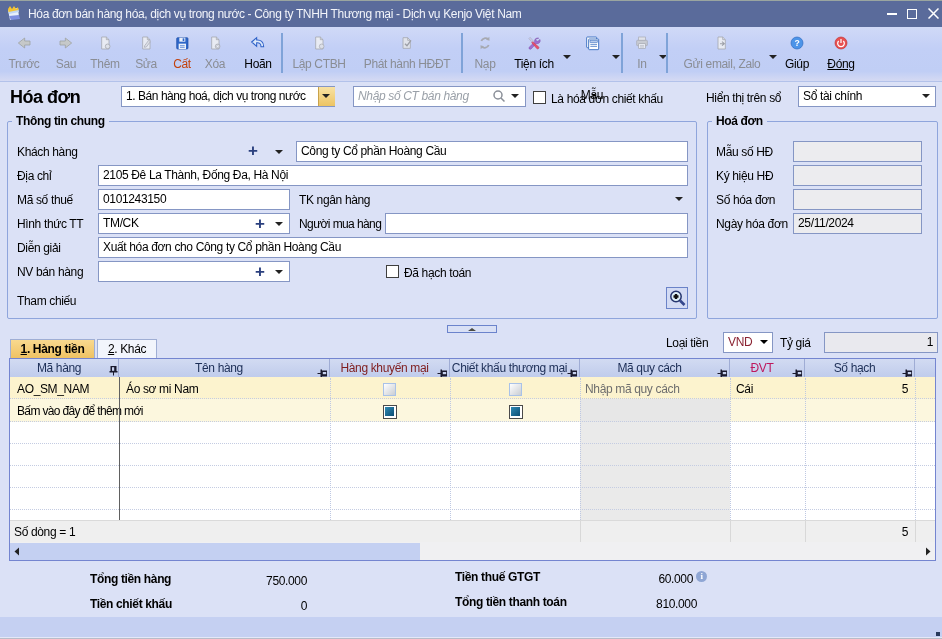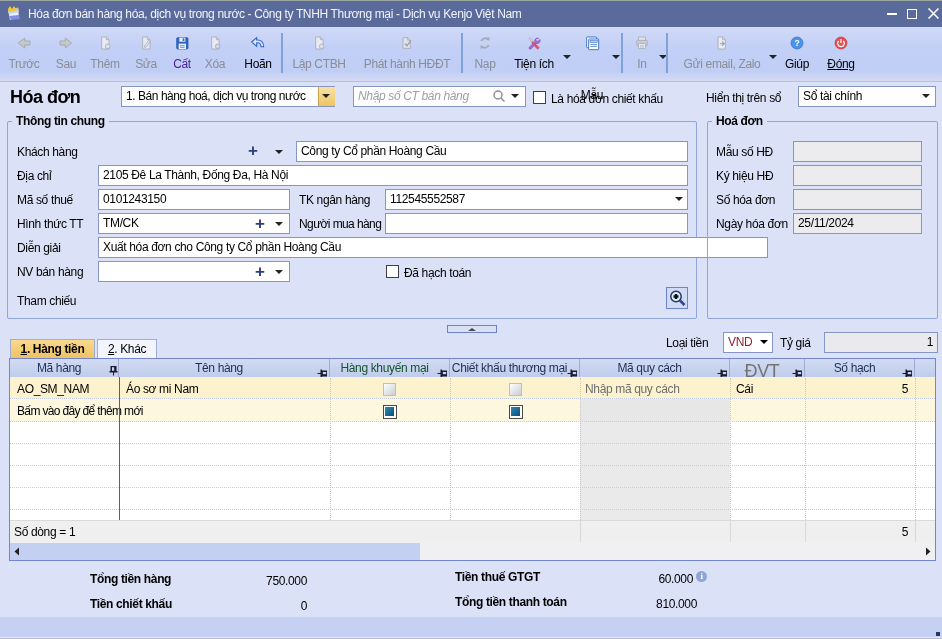--- a/index.html
+++ b/index.html
@@ -58,21 +58,21 @@
         </svg></div>
       <div class="tlbl" style="left:146px;top:57px;color:#8A8D94;">Sửa</div>
       <div class="abs" style="left:182px;top:35px;transform:translateX(-50%);"><svg width="16" height="16" viewBox="0 0 24 24">
           <rect x="4" y="4" width="17" height="17" rx="1.5" fill="#2E66C8" stroke="#1D4DA8" stroke-width="1"></rect>
           <rect x="8" y="4" width="9" height="6" fill="#EAF0FA"></rect>
           <rect x="13" y="5" width="2.5" height="4" fill="#2E66C8"></rect>
           <rect x="7" y="13" width="11" height="8" fill="#EAF0FA"></rect>
           <line x1="9" y1="16" x2="16" y2="16" stroke="#2E66C8" stroke-width="1"></line>
           <line x1="9" y1="18.5" x2="16" y2="18.5" stroke="#2E66C8" stroke-width="1"></line>
         </svg></div>
-      <div class="tlbl" style="left:182px;top:57px;color:#4c1d95;">Cất</div>
+      <div class="tlbl" style="left:182px;top:57px;color:#c2410c;">Cất</div>
       <div class="abs" style="left:215px;top:35px;transform:translateX(-50%);opacity:0.75;"><svg width="16" height="16" viewBox="0 0 24 24">
           <path d="M7,3 L14,3 L18,7 L18,21 L7,21 Z" fill="#F4F4F2" stroke="#9A9A98" stroke-width="1.2"></path>
           <path d="M14,3 L14,7 L18,7" fill="none" stroke="#9A9A98" stroke-width="1.2"></path>
           <circle cx="16" cy="17" r="3.5" fill="#C9C9C7" stroke="#9A9A98" stroke-width="1"></circle>
           <path d="M14.6,15.6 L17.4,18.4 M17.4,15.6 L14.6,18.4" stroke="#fff" stroke-width="1.2"></path>
         </svg></div>
       <div class="tlbl" style="left:215px;top:57px;color:#8A8D94;">Xóa</div>
       <div class="abs" style="left:258px;top:35px;transform:translateX(-50%);"><svg width="16" height="16" viewBox="0 0 24 24">
           <path d="M2.5,10.5 L10,4 L10,7.5 C16,7 20.5,10 20.5,17.5 L16.5,17.5 C16.5,12.5 13.5,11.3 10,11.6 L10,17 Z" fill="#DDE9FA" stroke="#2F62C8" stroke-width="1.6"></path>
         </svg></div>
@@ -168,32 +168,31 @@
 <div class="plus" style="left:248px;top:144px;">+</div>
 <div class="dna" style="left:275px;top:150px;"></div>
 <div class="field" style="left:296px;top:141px;width:392px;">Công ty Cổ phần Hoàng Cầu</div>
 
 <div class="lbl" style="left:17px;top:169px;">Địa chỉ</div>
 <div class="field" style="left:98px;top:165px;width:590px;">2105 Đê La Thành, Đống Đa, Hà Nội</div>
 
 <div class="lbl" style="left:17px;top:193px;">Mã số thuế</div>
 <div class="field" style="left:98px;top:189px;width:192px;">0101243150</div>
 <div class="lbl" style="left:299px;top:193px;">TK ngân hàng</div>
-<div class="field" style="left:385px;top:189px;width:303px;">112545552587</div>
 <div class="dna" style="left:675px;top:197px;"></div>
 
 <div class="lbl" style="left:17px;top:217px;">Hình thức TT</div>
 <div class="field" style="left:98px;top:213px;width:192px;">TM/CK</div>
 <div class="plus" style="left:255px;top:217px;">+</div>
 <div class="dna" style="left:275px;top:222px;"></div>
 <div class="lbl" style="left:299px;top:217px;letter-spacing:-0.6px;">Người mua hàng</div>
 <div class="field" style="left:385px;top:213px;width:303px;"></div>
 
 <div class="lbl" style="left:17px;top:241px;">Diễn giải</div>
-<div class="field" style="left:98px;top:237px;width:670px;">Xuất hóa đơn cho Công ty Cổ phần Hoàng Cầu</div>
+<div class="field" style="left:98px;top:237px;width:590px;">Xuất hóa đơn cho Công ty Cổ phần Hoàng Cầu</div>
 
 <div class="lbl" style="left:17px;top:265px;">NV bán hàng</div>
 <div class="field" style="left:98px;top:261px;width:192px;"></div>
 <div class="plus" style="left:255px;top:265px;">+</div>
 <div class="dna" style="left:275px;top:270px;"></div>
 <div class="cb" style="left:386px;top:265px;"></div>
 <div class="lbl" style="left:404px;top:266px;">Đã hạch toán</div>
 
 <div class="lbl" style="left:17px;top:294px;">Tham chiếu</div>
 <div class="abs" style="left:666px;top:287px;width:22px;height:22px;background:#D3DBF4;border:1px solid #6B83C8;box-sizing:border-box;">
@@ -232,39 +231,39 @@
       <div class="abs" style="left:9px;top:358px;width:927px;height:203px;border:1px solid #7485D0;background:#fff;box-sizing:border-box;"></div>
       <div class="abs" style="left:10px;top:359px;width:925px;height:18px;background:linear-gradient(#D2DBF2,#C0CCEC);"></div>
       <div class="abs" style="left:59px;top:361px;transform:translateX(-50%);font-size:12px;color:#1C2E56;">Mã hàng</div>
       <div class="abs" style="left:118px;top:359px;width:1px;height:18px;background:#9FACD4;"></div>
       <div class="abs" style="left:219px;top:361px;transform:translateX(-50%);font-size:12px;color:#1C2E56;">Tên hàng</div>
       <div class="abs" style="left:329px;top:359px;width:1px;height:18px;background:#9FACD4;"></div>
       <div class="abs" style="left:317px;top:364px;"><svg width="11" height="9" viewBox="0 0 11 9">
           <path d="M10,1.5 L10,7.5 L5,7.5 L5,8.5 L3.5,8.5 L3.5,0.5 L5,0.5 L5,1.5 Z M3.5,4 L3.5,5 L0.5,5 L0.5,4 Z" fill="#1A1A2E"></path>
           <rect x="5.8" y="3" width="3.4" height="2.2" fill="#C8D2EE"></rect>
         </svg></div>
-      <div class="abs" style="left:384.5px;top:361px;transform:translateX(-50%);font-size:12px;color:#14532d;">Hàng khuyến mại</div>
+      <div class="abs" style="left:384.5px;top:361px;transform:translateX(-50%);font-size:12px;color:#7f1d1d;">Hàng khuyến mại</div>
       <div class="abs" style="left:449px;top:359px;width:1px;height:18px;background:#9FACD4;"></div>
       <div class="abs" style="left:437px;top:364px;"><svg width="11" height="9" viewBox="0 0 11 9">
           <path d="M10,1.5 L10,7.5 L5,7.5 L5,8.5 L3.5,8.5 L3.5,0.5 L5,0.5 L5,1.5 Z M3.5,4 L3.5,5 L0.5,5 L0.5,4 Z" fill="#1A1A2E"></path>
           <rect x="5.8" y="3" width="3.4" height="2.2" fill="#C8D2EE"></rect>
         </svg></div>
       <div class="abs" style="left:509.5px;top:361px;transform:translateX(-50%);font-size:12px;color:#1C2E56;">Chiết khấu thương mại</div>
       <div class="abs" style="left:579px;top:359px;width:1px;height:18px;background:#9FACD4;"></div>
       <div class="abs" style="left:567px;top:364px;"><svg width="11" height="9" viewBox="0 0 11 9">
           <path d="M10,1.5 L10,7.5 L5,7.5 L5,8.5 L3.5,8.5 L3.5,0.5 L5,0.5 L5,1.5 Z M3.5,4 L3.5,5 L0.5,5 L0.5,4 Z" fill="#1A1A2E"></path>
           <rect x="5.8" y="3" width="3.4" height="2.2" fill="#C8D2EE"></rect>
         </svg></div>
       <div class="abs" style="left:649.5px;top:361px;transform:translateX(-50%);font-size:12px;color:#1C2E56;">Mã quy cách</div>
       <div class="abs" style="left:729px;top:359px;width:1px;height:18px;background:#9FACD4;"></div>
       <div class="abs" style="left:717px;top:364px;"><svg width="11" height="9" viewBox="0 0 11 9">
           <path d="M10,1.5 L10,7.5 L5,7.5 L5,8.5 L3.5,8.5 L3.5,0.5 L5,0.5 L5,1.5 Z M3.5,4 L3.5,5 L0.5,5 L0.5,4 Z" fill="#1A1A2E"></path>
           <rect x="5.8" y="3" width="3.4" height="2.2" fill="#C8D2EE"></rect>
         </svg></div>
-      <div class="abs" style="left:762px;top:361px;transform:translateX(-50%);font-size:18px;color:#737373;">ĐVT</div>
+      <div class="abs" style="left:762px;top:361px;transform:translateX(-50%);font-size:12px;color:#be185d;">ĐVT</div>
       <div class="abs" style="left:804px;top:359px;width:1px;height:18px;background:#9FACD4;"></div>
       <div class="abs" style="left:792px;top:364px;"><svg width="11" height="9" viewBox="0 0 11 9">
           <path d="M10,1.5 L10,7.5 L5,7.5 L5,8.5 L3.5,8.5 L3.5,0.5 L5,0.5 L5,1.5 Z M3.5,4 L3.5,5 L0.5,5 L0.5,4 Z" fill="#1A1A2E"></path>
           <rect x="5.8" y="3" width="3.4" height="2.2" fill="#C8D2EE"></rect>
         </svg></div>
       <div class="abs" style="left:854.5px;top:361px;transform:translateX(-50%);font-size:12px;color:#1C2E56;">Số hạch</div>
       <div class="abs" style="left:914px;top:359px;width:1px;height:18px;background:#9FACD4;"></div>
       <div class="abs" style="left:902px;top:364px;"><svg width="11" height="9" viewBox="0 0 11 9">
           <path d="M10,1.5 L10,7.5 L5,7.5 L5,8.5 L3.5,8.5 L3.5,0.5 L5,0.5 L5,1.5 Z M3.5,4 L3.5,5 L0.5,5 L0.5,4 Z" fill="#1A1A2E"></path>
           <rect x="5.8" y="3" width="3.4" height="2.2" fill="#C8D2EE"></rect>

